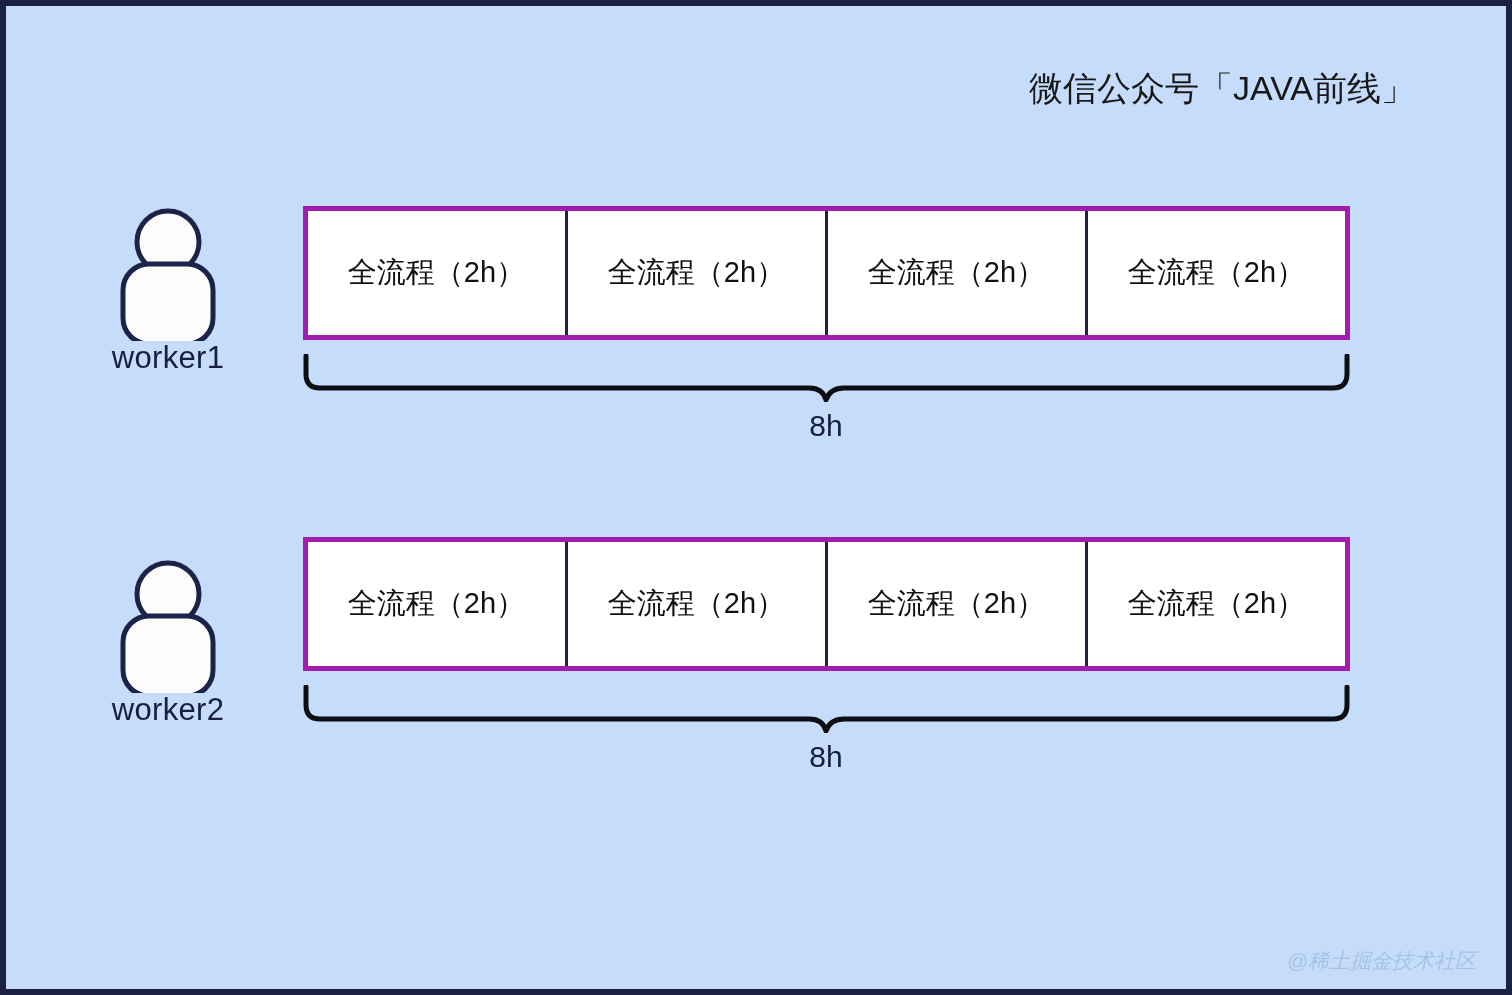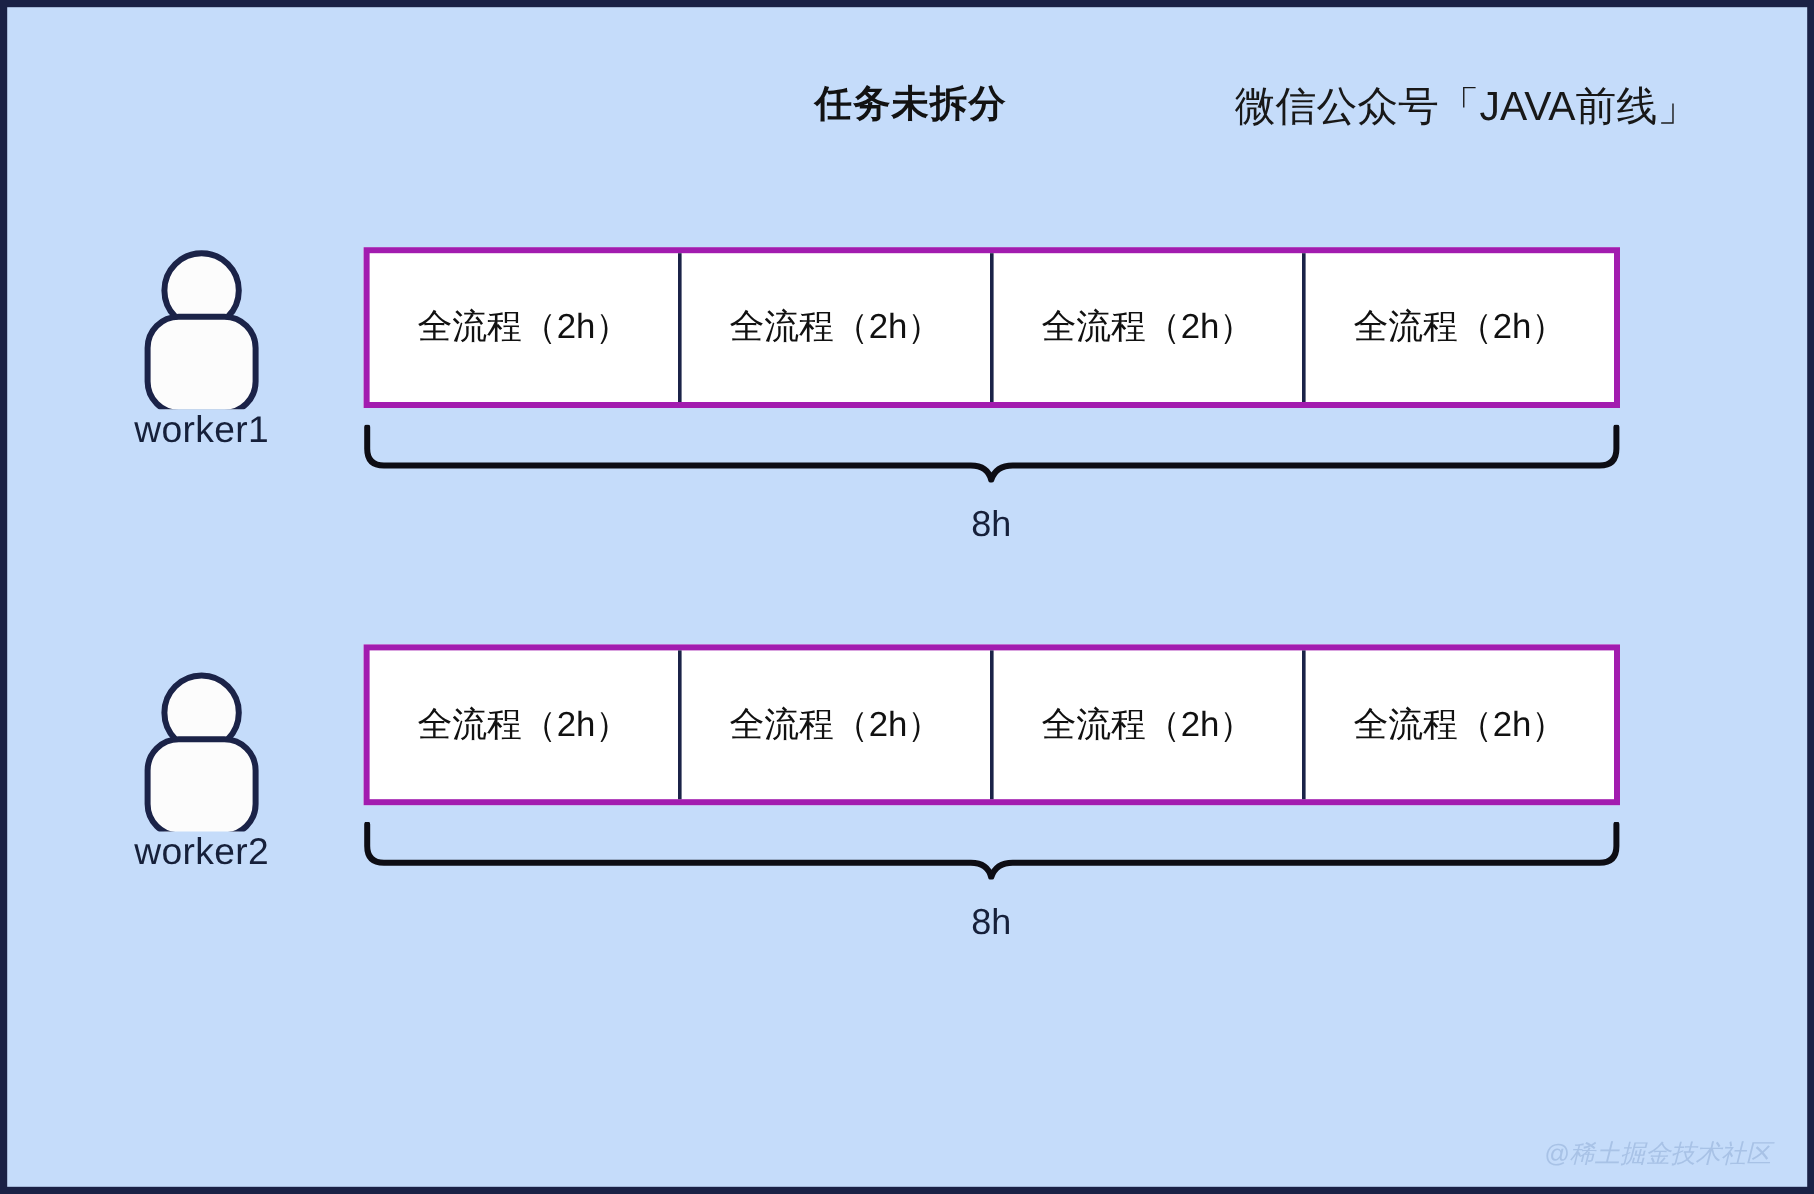--- a/index.html
+++ b/index.html
@@ -86,21 +86,20 @@
 
   
   .brace-wrap { position: absolute; }
   .brace-svg { display: block; }
   .brace-label {
     position: absolute;
     width: 120px;
     text-align: center;
     font-size: 30px;
     color: #16203a;
-    margin-top: 12px;
   }
 
   
   .formula {
     position: absolute;
     left: 100px;
     top: 861px;
     font-size: 30px;
     color: #111111;
     white-space: nowrap;
@@ -116,21 +115,20 @@
     color: #a8c2e6;
     white-space: nowrap;
     font-style: italic;
   }
 </style>
 </head>
 <body>
 
 <div id="canvas">
 
-  <div class="hdr-title">任务未拆分</div>
   <div class="hdr-brand">微信公众号「JAVA前线」</div>
 
   <div class="row">
 
     <div class="worker" style="left:82px; top:200px;">
       <svg class="worker-icon" viewBox="0 0 120 135">
         <circle cx="60" cy="36" r="31" fill="#fcfcfc" stroke="#1b2348" stroke-width="5"></circle>
         <rect x="15" y="58" width="90" height="80" rx="26" ry="26" fill="#fcfcfc" stroke="#1b2348" stroke-width="5"></rect>
       </svg>
       <div class="worker-label">worker1</div>

